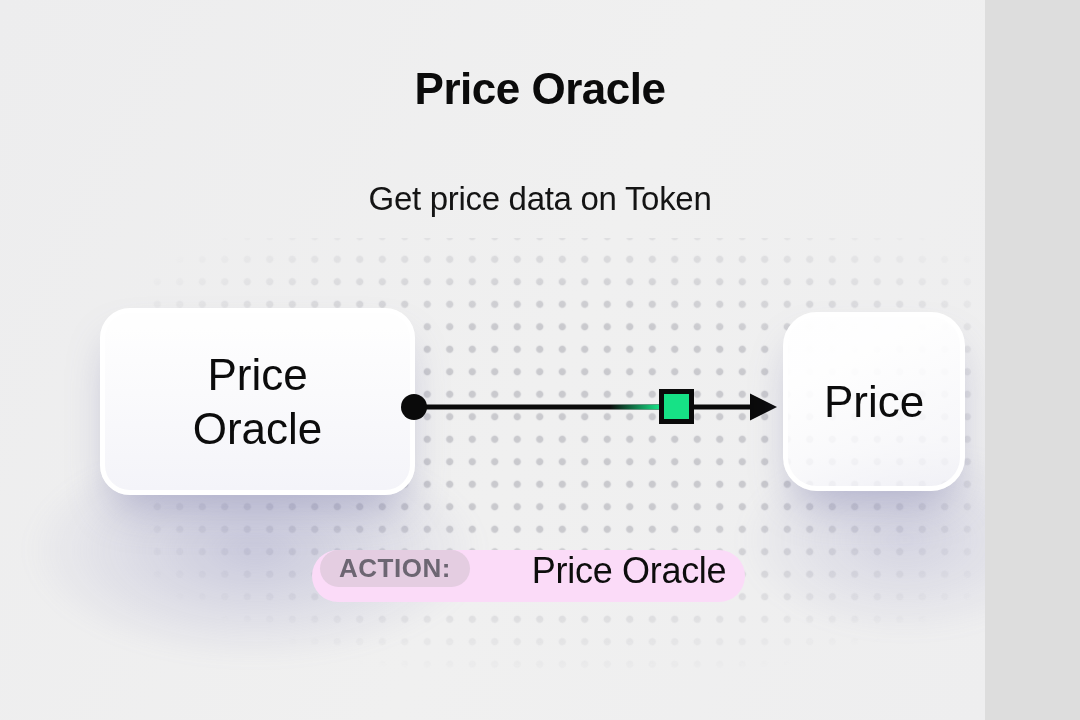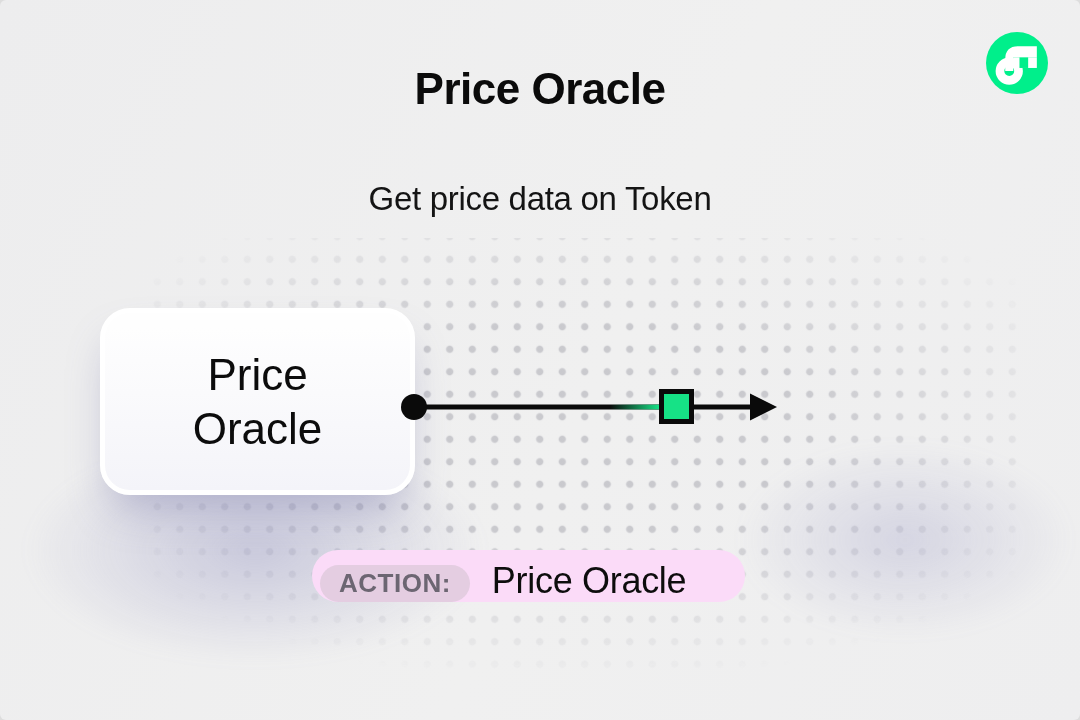--- a/index.html
+++ b/index.html
@@ -7,25 +7,24 @@
     --badge_bg:#FBDBF8; --badge_label_bg:#E4CDE1; --badge_label_text:#6C6672;
     --dot:#C9C9CE; --line:#0A0A0A;
   }
   html,body{margin:0;padding:0;}
   body{
     font-family:"Liberation Sans", sans-serif;
     background:#ddd;
   }
   .canvas{
     position:relative;
-    width:1080px;height:720px;
+    width:985px;height:720px;
     overflow:hidden;
     background:linear-gradient(115deg,#ededee 0%, #f0f0f0 55%, #eeeeef 100%);
     background-color:var(--background);
-    border-radius:6px;
   }
   
   .dots{
     position:absolute;left:140px;top:238px;width:890px;height:432px;
     background-image:radial-gradient(circle, rgba(170,170,178,0.55) 3px, rgba(170,170,178,0) 4.2px);
     background-size:22.5px 22.5px;
     background-position:6px 10px;
     -webkit-mask-image:radial-gradient(ellipse 62% 60% at 49% 44%, #000 42%, transparent 99%);
     mask-image:radial-gradient(ellipse 62% 60% at 49% 44%, #000 42%, transparent 99%);
   }
@@ -68,23 +67,24 @@
   .node-source .node-label{width:210px;}
   .node-target{
     left:783px;top:312px;width:182px;height:179px;border-radius:34px;
     background:linear-gradient(155deg,rgba(255,255,255,0.97) 25%,rgba(247,247,252,0.66) 100%);
   }
   .connector{position:absolute;left:400px;top:380px;width:390px;height:54px;}
   .badge{
     position:absolute;left:312px;top:550px;width:433px;height:52px;
     background:var(--badge_bg);
     border-radius:26px;
-    display:flex;align-items:flex-end;
+    display:flex;align-items:flex-start;
     box-sizing:border-box;
     padding-left:8px;
+    gap:40px;
   }
   .badge-label{
     height:37px;border-radius:19px;
     background:var(--badge_label_bg);
     display:flex;align-items:center;
     padding:0 19px;
     font-size:26px;font-weight:700;letter-spacing:0.5px;
     color:var(--badge_label_text);
   }
   .badge-value{
@@ -124,19 +124,22 @@
         <stop offset="1" style="stop-color:var(--marker_green)" stop-opacity="1"></stop>
       </linearGradient>
     </defs>
     <line x1="14" y1="27" x2="355" y2="27" stroke="var(--line)" stroke-width="5"></line>
     <rect x="210" y="24.6" width="49" height="4.8" fill="url(#greenFade)"></rect>
     <polygon points="350,13.5 377,27 350,40.5" fill="var(--line)"></polygon>
     <circle cx="14" cy="27" r="13" fill="var(--line)"></circle>
     <rect x="261.5" y="11.5" width="30" height="30" fill="var(--marker_green)" stroke="var(--line)" stroke-width="5"></rect>
   </svg>
 
+  <div class="node node-target">
+    <span class="node-label">Price</span>
+  </div>
 
   <div class="badge">
     <span class="badge-label">ACTION:</span>
     <span class="badge-value">Price Oracle</span>
   </div>
 
 </div>
 
 </body></html>

